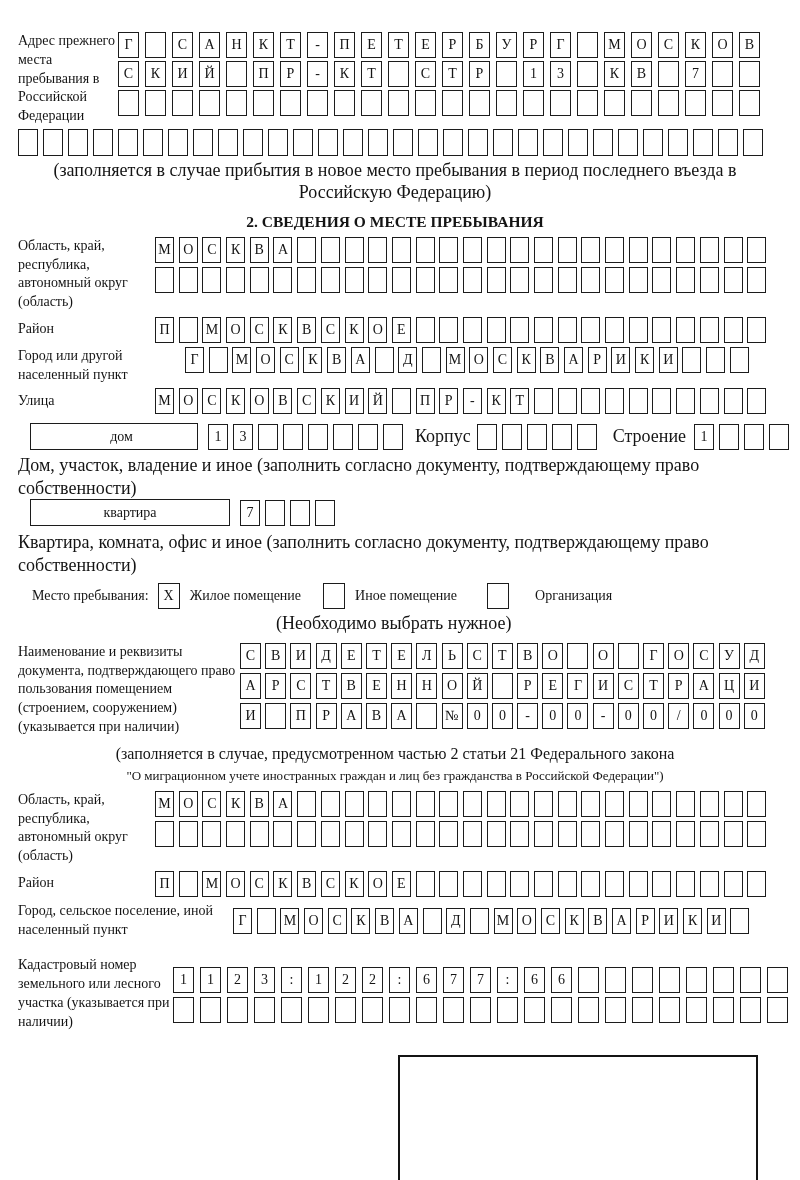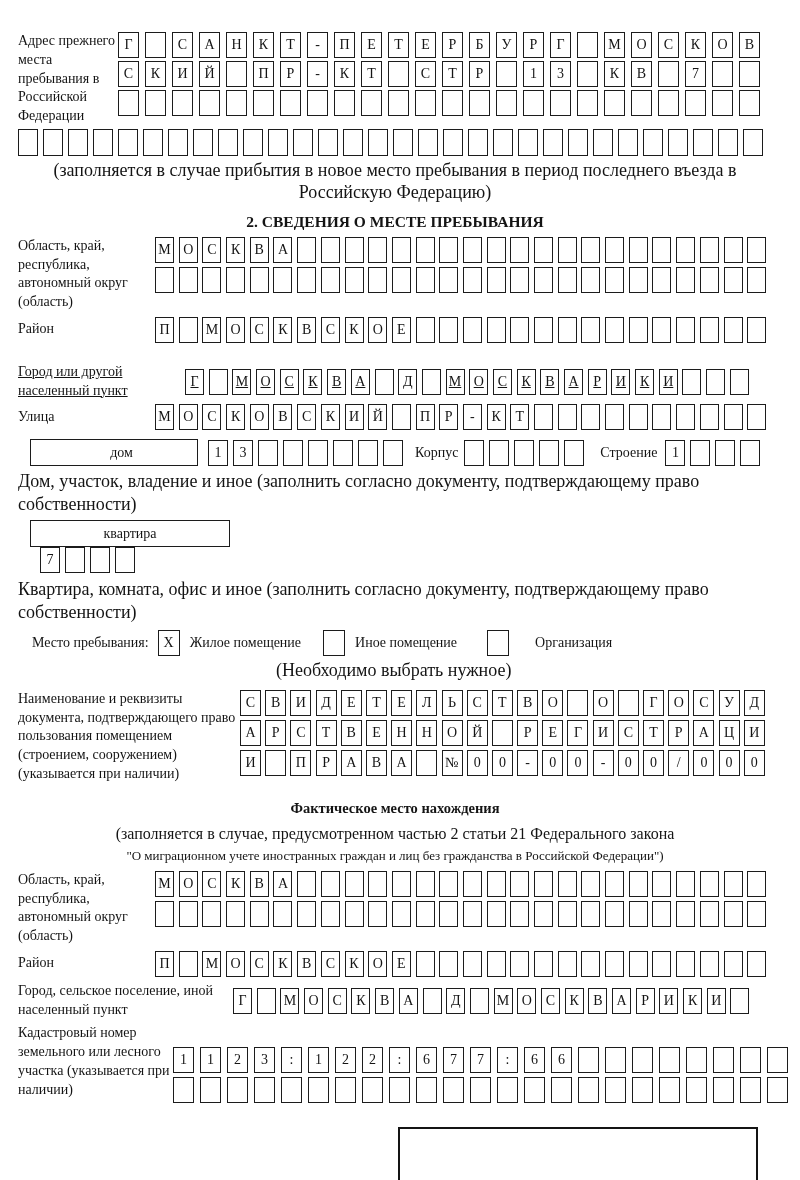--- a/index.html
+++ b/index.html
@@ -26,21 +26,21 @@
   .cells.chk .cell{width:22px;height:26px;}
 
   .caption{font-size:18px;line-height:1.25;}
   .center{text-align:center;}
   .h2{font-size:15.5px;font-weight:bold;text-align:center;margin:9px 0 6px 0;}
   .h3{font-size:14.5px;font-weight:bold;text-align:center;}
 
   .widebox{box-sizing:border-box;border:1.7px solid #1c1c1c;height:27px;
            display:inline-flex;align-items:center;justify-content:center;
            font-size:14px;background:#fff;flex:0 0 auto;}
-  .ilabel{font-size:14px;flex:0 0 auto;}
+  .ilabel{font-size:18px;flex:0 0 auto;}
 
   .mestorow{display:flex;align-items:center;font-size:14px;margin-top:7px;margin-left:14px;}
   .stampbox{box-sizing:border-box;border:2px solid #141414;width:360px;height:175px;
             margin:24px 0 0 380px;background:#fff;}
 </style>
 </head>
 <body>
 
 <div class="page">
 
@@ -251,21 +251,21 @@
         <span class="cell"></span>
         <span class="cell"></span>
         <span class="cell"></span>
         <span class="cell"></span>
         <span class="cell"></span>
         <span class="cell"></span>
         <span class="cell"></span>
       </div>
   </div>
 
-  <div class="f" style="margin-top:20px;align-items:center;text-decoration:underline;">
+  <div class="f" style="margin-top:4px;">
     <div class="flabel" style="width:137px;">Город или другой населенный пункт</div>
     <div class="cells s2" style="margin-left:30px;">
         <span class="cell">Г</span>
         <span class="cell"></span>
         <span class="cell">М</span>
         <span class="cell">О</span>
         <span class="cell">С</span>
         <span class="cell">К</span>
         <span class="cell">В</span>
         <span class="cell">А</span>
@@ -343,21 +343,21 @@
     <div class="ilabel" style="margin-left:16px;">Строение</div>
     <div class="cells sm" style="margin-left:8px;">
         <span class="cell">1</span>
         <span class="cell"></span>
         <span class="cell"></span>
         <span class="cell"></span>
       </div>
   </div>
   <div class="caption" style="margin-top:4px;">Дом, участок, владение и иное (заполнить согласно документу, подтверждающему право собственности)</div>
 
-  <div style="display:flex;margin-top:5px;margin-left:12px;flex-direction:column;">
+  <div style="display:flex;align-items:center;margin-left:12px;">
     <div class="widebox" style="width:200px;">квартира</div>
     <div class="cells sm" style="margin-left:10px;">
         <span class="cell">7</span>
         <span class="cell"></span>
         <span class="cell"></span>
         <span class="cell"></span>
       </div>
   </div>
   <div class="caption" style="margin-top:5px;">Квартира, комната, офис и иное (заполнить согласно документу, подтверждающему право собственности)</div>
 
@@ -446,21 +446,20 @@
           <span class="cell">0</span>
           <span class="cell">0</span>
           <span class="cell">/</span>
           <span class="cell">0</span>
           <span class="cell">0</span>
           <span class="cell">0</span>
         </div>
     </div>
   </div>
 
-  <div class="h3" style="margin-top:16px;">Фактическое место нахождения</div>
   <div class="caption center" style="margin-top:7px;font-size:16px;">(заполняется в случае, предусмотренном частью 2 статьи 21 Федерального закона</div>
   <div class="caption center" style="margin-top:4px;font-size:13px;">"О миграционном учете иностранных граждан и лиц без гражданства в Российской Федерации")</div>
 
   <div class="f" style="margin-top:7px;">
     <div class="flabel" style="width:137px;">Область, край, республика, автономный округ (область)</div>
     <div class="rows" style="gap:4px;">
       <div class="cells s2">
           <span class="cell">М</span>
           <span class="cell">О</span>
           <span class="cell">С</span>
@@ -573,21 +572,21 @@
         <span class="cell">А</span>
         <span class="cell">Р</span>
         <span class="cell">И</span>
         <span class="cell">К</span>
         <span class="cell">И</span>
         <span class="cell"></span>
       </div>
   </div>
 
   <div class="f" style="margin-top:5px;">
-    <div class="flabel" style="width:155px;">Кадастровый номер земельного или лесного участка (указывается при наличии)</div>
+    <div class="flabel" style="width:155px;margin-top:12px;">Кадастровый номер земельного или лесного участка (указывается при наличии)</div>
     <div class="rows" style="gap:4px;margin-top:23px;">
       <div class="cells kad">
           <span class="cell">1</span>
           <span class="cell">1</span>
           <span class="cell">2</span>
           <span class="cell">3</span>
           <span class="cell">:</span>
           <span class="cell">1</span>
           <span class="cell">2</span>
           <span class="cell">2</span>

